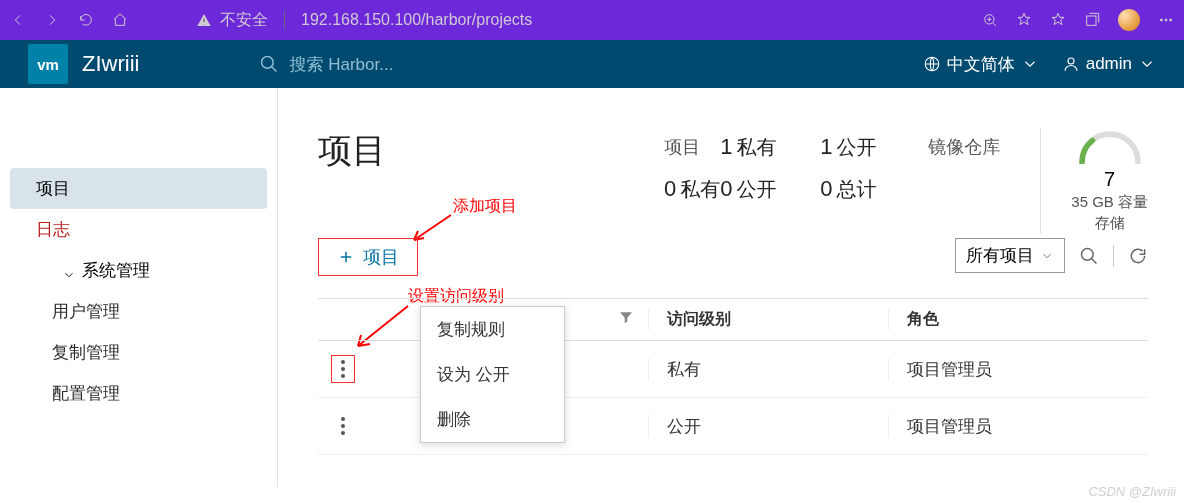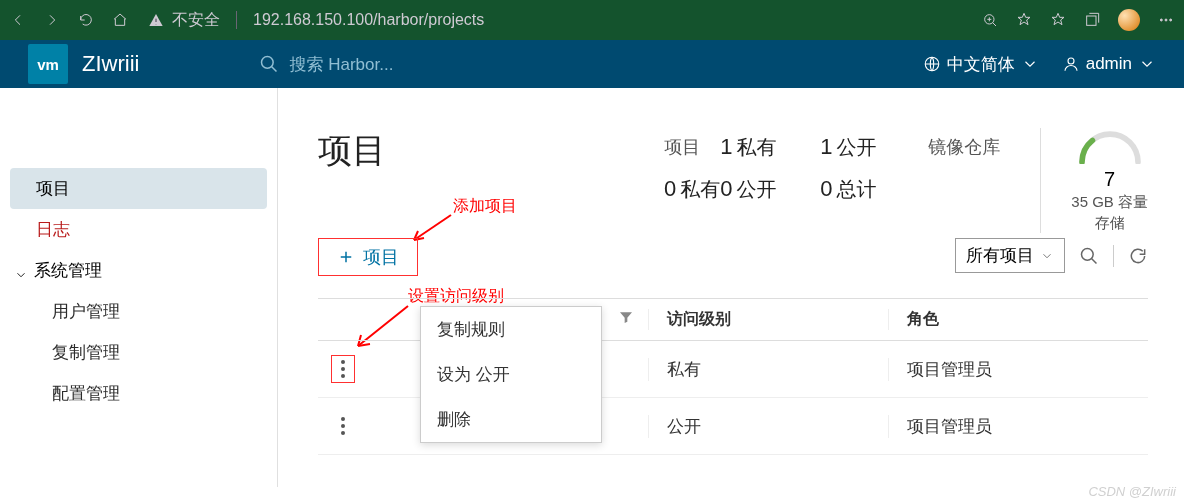--- a/index.html
+++ b/index.html
@@ -1,19 +1,19 @@
 <!DOCTYPE html>
 <html><head>
 <meta charset="utf-8">
 <style>
 * { box-sizing: border-box; margin: 0; padding: 0; font-family: -apple-system, BlinkMacSystemFont, "Segoe UI", sans-serif; }
 body { width: 1184px; height: 503px; overflow: hidden; background: #fff; }
 
 
-.browser-bar { background: #14532d; height: 40px; display: flex; align-items: center; padding: 0 10px; color: #cfcad3; }
+.browser-bar { background: #6d28d9; height: 40px; display: flex; align-items: center; padding: 0 10px; color: #cfcad3; gap: 48px; }
 .browser-bar .nav-icons { display: flex; gap: 18px; align-items: center; }
 .browser-bar .url-area { display: flex; align-items: center; margin-left: 20px; gap: 8px; }
 .browser-bar .url-sep { width:1px; height:18px; background:#6a6574; margin:0 8px; }
 .browser-bar .right-icons { margin-left: auto; display: flex; gap: 18px; align-items: center; }
 .avatar-img { width:22px; height:22px; border-radius:50%; background: radial-gradient(circle at 30% 30%, #ffe0b2, #d97706); }
 .bicon { width:16px; height:16px; stroke:#cfcad3; stroke-width:1.5; fill:none; }
 
 
 .hb-header { background: #004a70; height: 48px; display: flex; align-items: center; padding: 0 28px; color: #fff; }
 .vm-logo { background: #0081a7; width:40px; height:40px; display:flex; align-items:center; justify-content:center; font-weight:bold; font-size:15px; color:#fff; border-radius:2px; }
@@ -24,21 +24,21 @@
 .hb-right svg { width:18px; height:18px; stroke:#fff; stroke-width:1.5; fill:none; }
 .hb-right .lang, .hb-right .user { display:flex; align-items:center; gap:6px; }
 
 
 .layout { display:flex; height: calc(503px - 40px - 64px); }
 
 
 .sidebar { width: 278px; border-right:1px solid #e0e0e0; padding-top: 80px; }
 .side-item { padding: 9px 14px 9px 36px; font-size:17px; color:#b91c1c; cursor:pointer; display:flex; align-items:center; }
 .side-item.selected { background:#d9e4ea; color:#000; border-radius:4px; margin: 0 10px; padding-left:26px; font-weight:500; }
-.side-group { padding: 9px 14px 9px 14px; font-size:17px; display:flex; align-items:flex-end; gap:6px; }
+.side-group { padding: 9px 14px 9px 14px; font-size:17px; display:flex; align-items:flex-end; gap:6px;margin-left:48px; }
 .side-child { padding: 9px 14px 9px 52px; font-size:17px; color:#2b2b2b; cursor:pointer; }
 
 
 .main { flex:1; padding: 40px 36px 0 40px; position:relative; }
 .page-title { font-size:34px; color:#222; font-weight:400; }
 
 
 .stats { display:flex; align-items:flex-start; position:absolute; top:40px; right:36px; }
 .stat-label-col { text-align:right; font-size:18px; color:#555; line-height:38px; padding-right:20px; }
 .stat-val { font-size:20px; color:#222; }
@@ -66,21 +66,21 @@
 .tbl { position:absolute; top:210px; left:40px; right:36px; }
 .tbl-head { display:flex; border-top:1px solid #ddd; border-bottom:1px solid #ddd; padding:10px 0; font-size:16px; font-weight:600; color:#333; }
 .col-chk { width:50px; display:flex; justify-content:center; }
 .col-name { width:280px; }
 .col-access { flex:1; border-left:1px solid #eee; padding-left:18px; }
 .col-role { width:260px; border-left:1px solid #eee; padding-left:18px; }
 .tbl-row { display:flex; padding:14px 0; border-bottom:1px solid #eee; font-size:17px; color:#333; align-items:center; }
 .filter-icon { width:16px; height:16px; fill:#888; margin-left:auto; margin-right:14px; }
 
 
-.ctx { position:absolute; top:218px; left:142px; width:182px; background:#fff; border:1px solid #ccc; box-shadow:0 2px 8px rgba(0,0,0,.15); z-index:5; }
+.ctx { position:absolute; top:218px; left:142px; width:145px; background:#fff; border:1px solid #ccc; box-shadow:0 2px 8px rgba(0,0,0,.15); z-index:5; }
 .ctx-item { padding:11px 16px; font-size:17px; color:#333; cursor:pointer; }
 
 
 .kebab { width:24px; height:28px; display:flex; flex-direction:column; justify-content:center; align-items:center; gap:3px; cursor:pointer; }
 .kebab span { width:4px; height:4px; background:#555; border-radius:50%; }
 .kebab.outlined { border:1.5px solid #ff3030; }
 
 .watermark { position:absolute; bottom:4px; right:8px; color:#d0d0d0; font-size:13px; font-style:italic; }
 
 .chev { width:14px; height:14px; stroke:currentColor; stroke-width:1.5; fill:none; }

